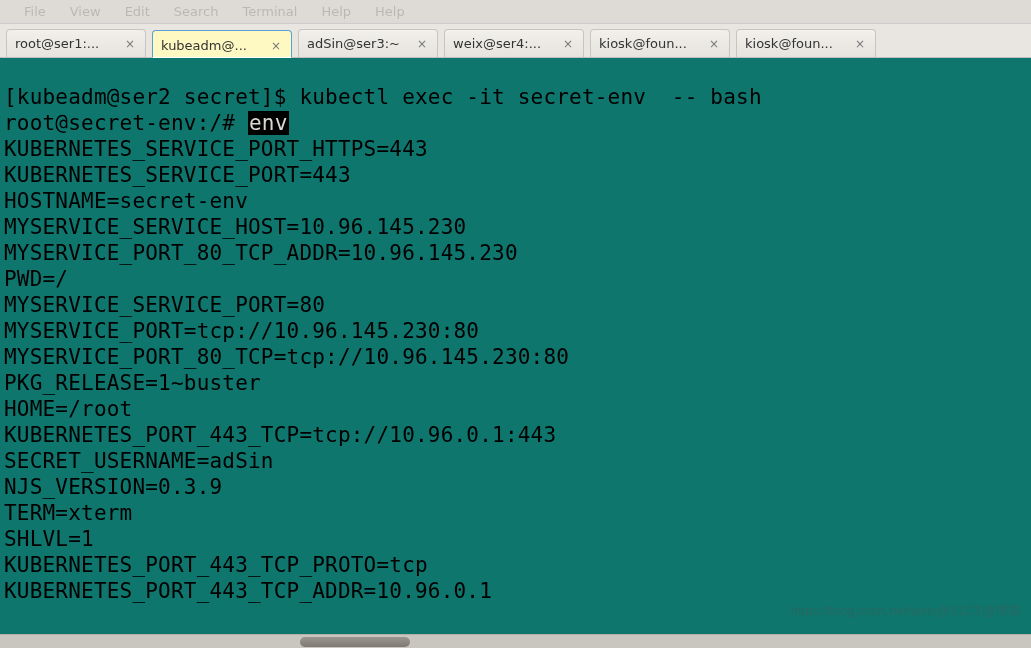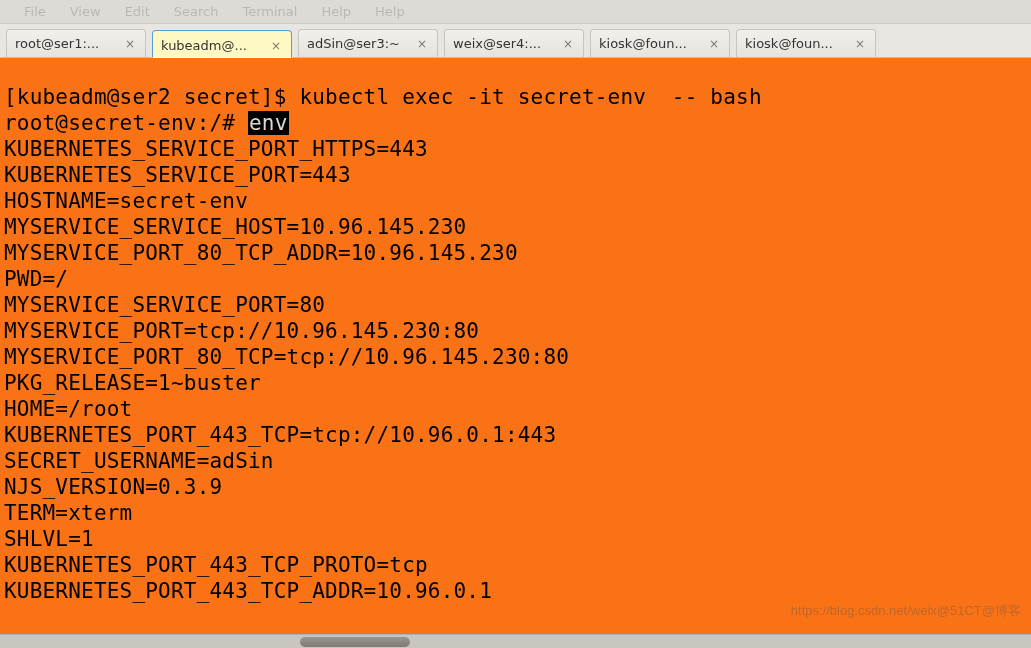--- a/index.html
+++ b/index.html
@@ -57,21 +57,21 @@
     flex: 1;
   }
   .tab-close {
     width: 14px; height: 14px;
     display: inline-flex; align-items: center; justify-content: center;
     font-size: 12px; color: #777;
     border-radius: 2px;
   }
   .terminal {
     flex: 1;
-    background: #f97316;
+    background: #0f766e;
     font-family: "DejaVu Sans Mono", "Liberation Mono", monospace;
     font-size: 21px;
     line-height: 26px;
     color: #000;
     padding: 0 4px;
     white-space: pre;
     overflow: hidden;
     letter-spacing: 0.2px;
   }
   .term-line { white-space: pre; }

